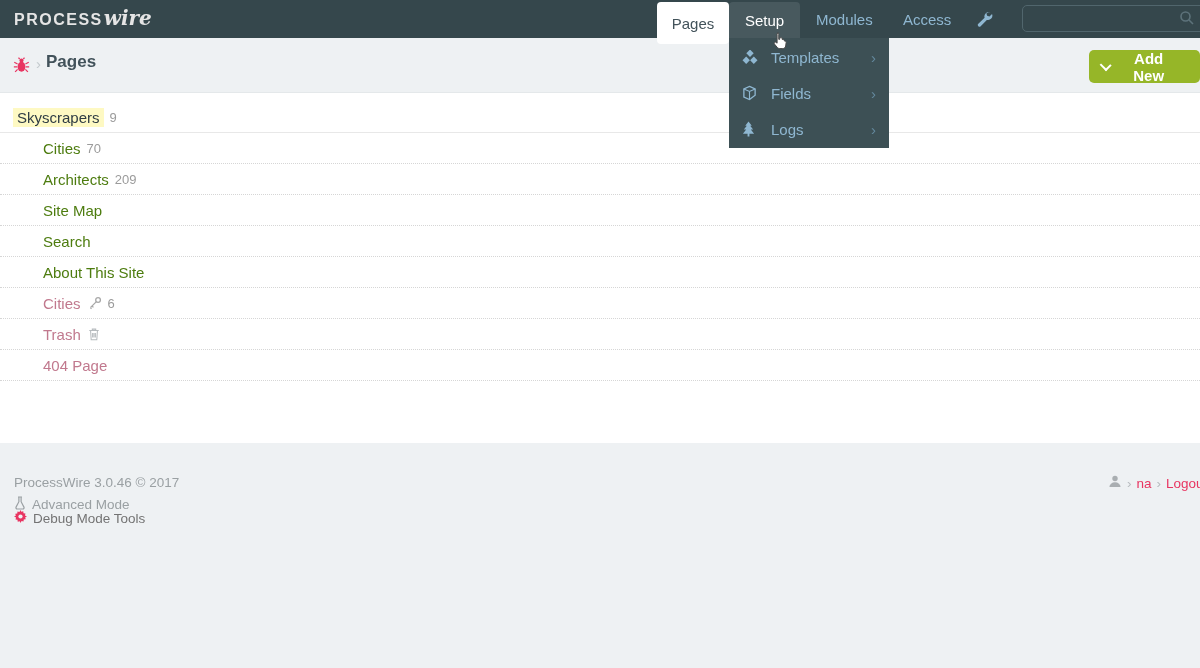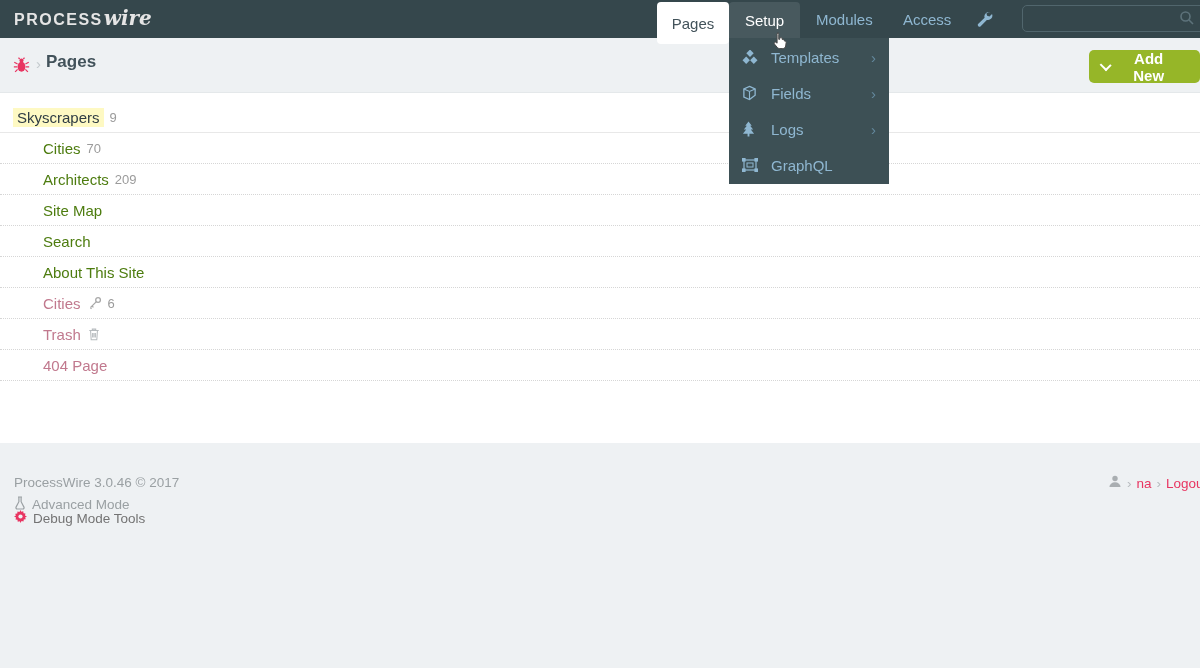--- a/index.html
+++ b/index.html
@@ -119,35 +119,20 @@
       <span class="sub-chevron">›</span>
     </div>
     <div class="menu-item">
       <span class="mi-icon">
         <svg width="13" height="16" viewBox="0 0 14 16">
             <path fill="#8fb7d1" d="M7 0l3.5 4.5H8.8L12 8.5H9.5L13 13H8v3H6v-3H1l3.5-4.5H2L5.2 4.5H3.5z"></path>
           </svg>
       </span>
       <span>Logs</span>
       <span class="sub-chevron">›</span>
-    </div>
-    <div class="menu-item">
-      <span class="mi-icon">
-        <svg width="16" height="14" viewBox="0 0 16 14">
-            <rect x="2" y="2" width="12" height="10" fill="none" stroke="#8fb7d1" stroke-width="1.2"></rect>
-            <rect x="5" y="5" width="6" height="4" fill="none" stroke="#8fb7d1" stroke-width="1"></rect>
-            <g fill="#8fb7d1">
-              <rect x="0" y="0" width="3.6" height="3.6"></rect>
-              <rect x="12.4" y="0" width="3.6" height="3.6"></rect>
-              <rect x="0" y="10.4" width="3.6" height="3.6"></rect>
-              <rect x="12.4" y="10.4" width="3.6" height="3.6"></rect>
-            </g>
-          </svg>
-      </span>
-      <span>GraphQL</span>
     </div>
   </div>
 
   <div class="cursor">
     <svg width="20" height="22" viewBox="0 0 24 26">
         <path d="M9 3.5c.9 0 1.5.7 1.5 1.5v6l1 .1.2-1.1c.1-.8.9-1.3 1.6-1.2.6.1 1.1.6 1.2 1.2l.2 1.2 1-.1c.7 0 1.3.5 1.4 1.1l.1.8 1 .1c.8.1 1.3.8 1.2 1.5l-.6 4.4c-.2 1.8-1.7 3.1-3.5 3.1h-3.7c-1.1 0-2.1-.5-2.8-1.3l-3.5-4.2c-.5-.6-.4-1.4.1-1.9s1.3-.5 1.8-.1l1.3 1V5c0-.8.6-1.5 1.5-1.5z" fill="#fff" stroke="#4a4a4a" stroke-width="1.2"></path>
       </svg>
   </div>
 
   <div class="crumbbar">

